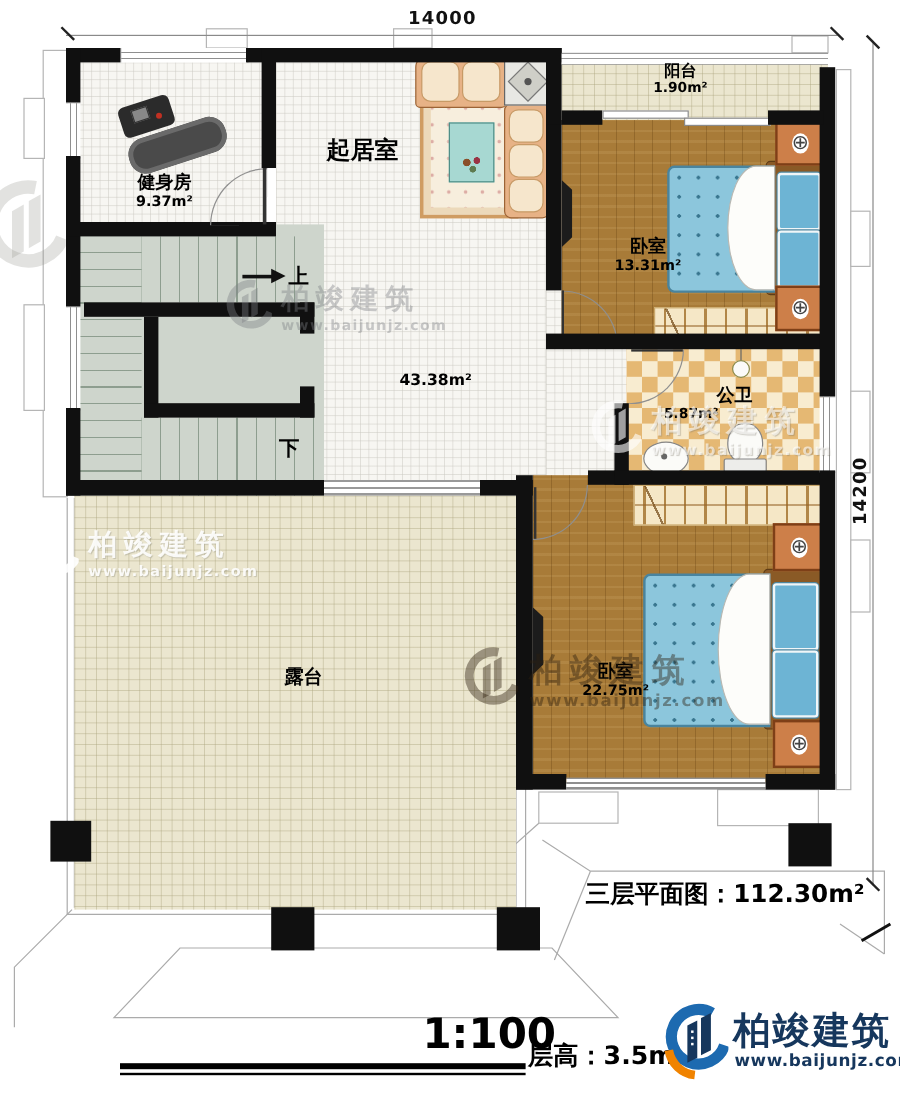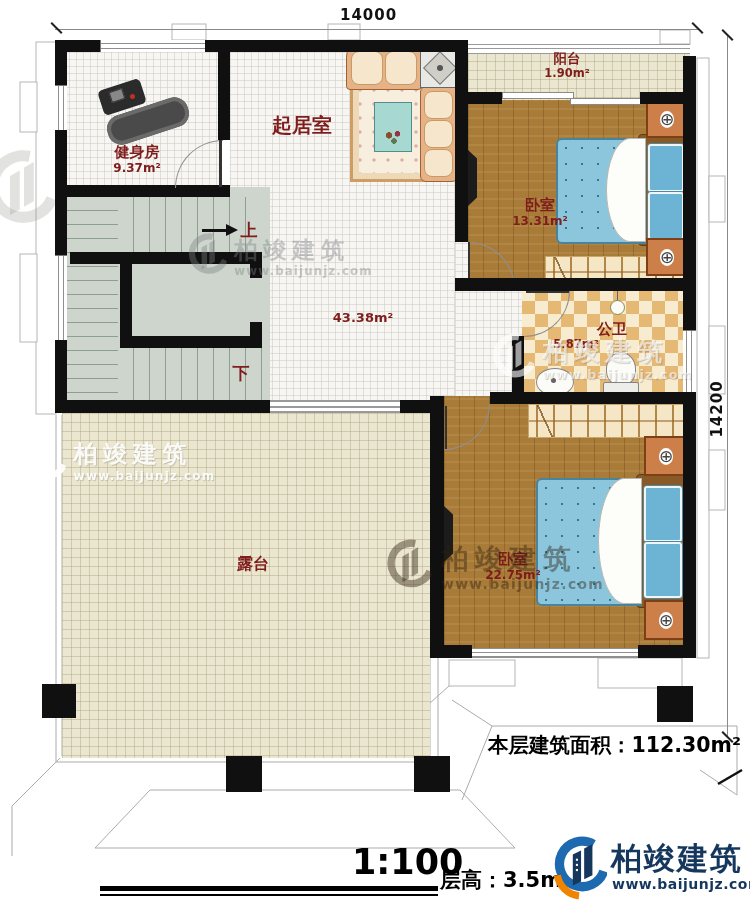--- a/index.html
+++ b/index.html
@@ -1,20 +1,20 @@
 <!DOCTYPE html>
 <html><head>
 <meta charset="utf-8">
 <style>
   html,body{margin:0;padding:0;background:#ffffff;}
   #stage{position:relative;width:750px;height:912px;background:#fff;overflow:hidden;
          font-family:"DejaVu Sans","Liberation Sans",sans-serif;}
   .abs{position:absolute;}
   .wall{position:absolute;background:#101010;}
-  .lbl{position:absolute;font-weight:bold;color:#7f1d1d;white-space:nowrap;transform:translateX(-50%);}
+  .lbl{position:absolute;font-weight:bold;color:#000000;white-space:nowrap;transform:translateX(-50%);}
   
   .floor-light{position:absolute;background-color:#f7f6f2;
     background-image:linear-gradient(rgba(205,203,196,.55) 1px,transparent 1px),
                      linear-gradient(90deg,rgba(205,203,196,.55) 1px,transparent 1px);
     background-size:7px 7px;}
   .floor-tile{position:absolute;background-color:#ebe6cf;
     background-image:linear-gradient(rgba(175,168,130,.45) 1px,transparent 1px),
                      linear-gradient(90deg,rgba(175,168,130,.45) 1px,transparent 1px);
     background-size:9px 9px;}
   .floor-wood{position:absolute;background-color:#a87b38;
@@ -298,21 +298,21 @@
   <div class="abs" style="left:55px;top:29px;width:643px;height:1px;background:#8a8a8a"></div>
   <div class="tick" style="left:49px;top:27px"></div>
   <div class="tick" style="left:690px;top:27px"></div>
   <div class="dimlbl" style="left:340px;top:6px">14000</div>
   <div class="abs" style="left:727px;top:36px;width:1px;height:702px;background:#8a8a8a"></div>
   <div class="tick" style="left:720px;top:34px"></div>
   <div class="tick" style="left:720px;top:736px"></div>
   <div class="dimlbl" style="left:688px;top:400px;transform:rotate(-90deg);transform-origin:center">14200</div>
 
   <div class="abs" style="left:488px;top:731px;font-size:20.5px;font-weight:600;color:#000;white-space:nowrap">
-    <span>本层建筑面积：</span><span>112.30m²</span>
+    <span>三层平面图：</span><span>112.30m²</span>
   </div>
   <div class="abs" style="left:352px;top:842px;font-size:35px;font-weight:600;color:#000">1:100</div>
   <div class="abs" style="left:100px;top:886px;width:338px;height:5px;background:#000"></div>
   <div class="abs" style="left:100px;top:894px;width:338px;height:2px;background:#000"></div>
   <div class="abs" style="left:440px;top:866px;font-size:21px;font-weight:600;color:#000">层高：3.5m</div>
 
   <div class="abs" style="left:551px;top:834px;width:198px;height:70px">
     <svg width="56" height="64" viewBox="0 0 52 62" style="position:absolute;left:0;top:2px">
       <path d="M40 8 A22 22 0 1 0 50 34" stroke="#1d6ab0" stroke-width="9" fill="none"></path>
       <path d="M5 38 A24 24 0 0 0 26 58" stroke="#f08300" stroke-width="7" fill="none"></path>

